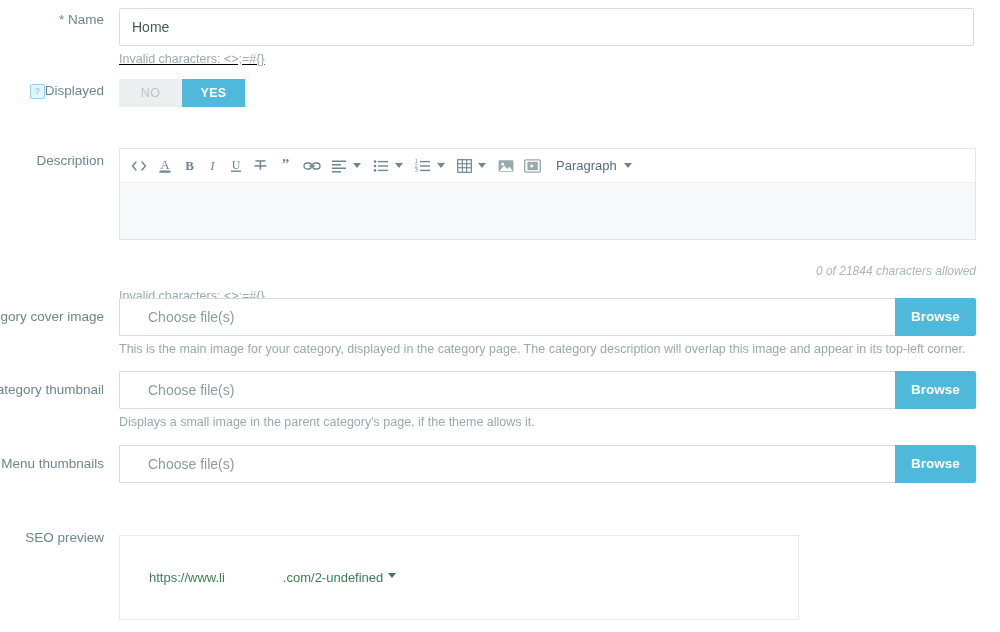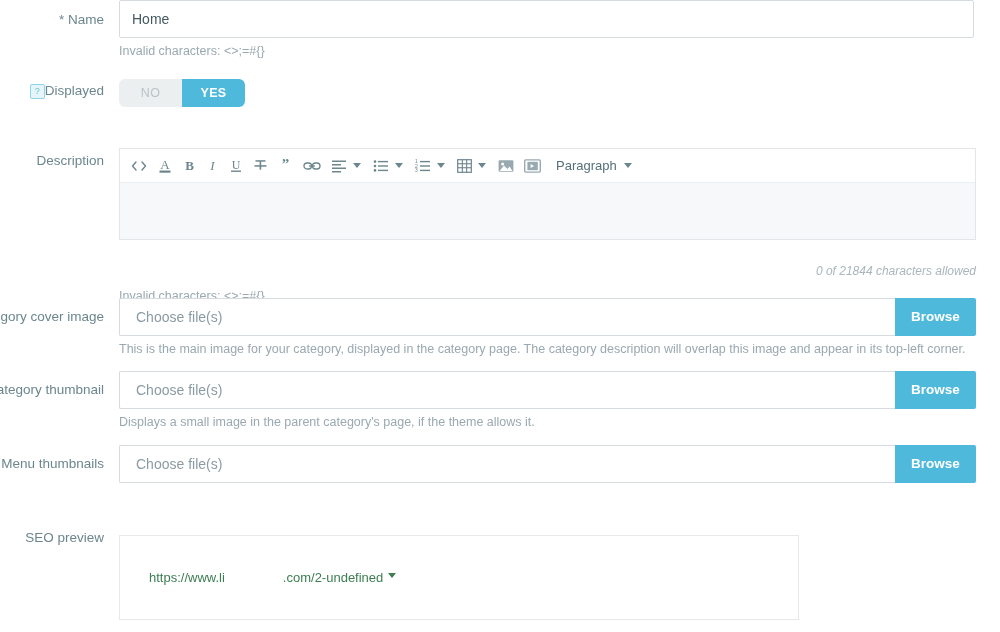--- a/index.html
+++ b/index.html
@@ -32,21 +32,21 @@
     font-family: "Liberation Sans", sans-serif;
     outline: none;
   }
   .help {
     color: #9aa9b0; font-size: 12.5px; margin-top: 5px;
     line-height: 16px;
   }
   .help a { color: #63b5d4; text-decoration: none; }
 
   
-  .toggle { display: inline-flex; height: 28px; border-radius: 6px; overflow: hidden; }
+  .toggle { display: inline-flex; height: 28px; border-radius: 0; overflow: hidden; }
   .toggle .seg {
     min-width: 63px; height: 28px; line-height: 28px;
     text-align: center; font-size: 12.5px; letter-spacing: .4px;
     cursor: pointer; user-select: none;
   }
   .toggle .seg.off { background: #eceff0; color: #b9c3c7; }
   .toggle .seg.on  { background: #4fb9db; color: #ffffff; font-weight: bold; }
 
   
   .badge {
@@ -79,21 +79,21 @@
   .echars {
     width: 857px; text-align: right; font-style: italic;
     color: #a9b6bc; font-size: 12px; margin-top: 24px;
   }
 
   
   .filewrap { display: flex; width: 857px; height: 38px; }
   .filewrap .fin {
     flex: 1; border: 1px solid #d6dbdf; border-right: none;
     background: #fff; color: #8b9ba2; font-size: 14px;
-    line-height: 36px; padding: 0 16px; border-radius: 2px 0 0 2px;
+    line-height: 36px; padding: 0 28px; border-radius: 2px 0 0 2px;
   }
   .filewrap .browse {
     width: 81px; background: #4fb9db; color: #fff;
     font-size: 13.5px; font-weight: bold; text-align: center;
     line-height: 38px; cursor: pointer; border-radius: 0 2px 2px 0;
   }
 
   
   .seobox {
     width: 680px; height: 85px; border: 1px solid #e6e9eb;
@@ -115,21 +115,21 @@
 </style>
 </head>
 <body>
 
 <div class="page">
 
   <div class="row" style="top:0;">
     <div class="label" style="top:12px;">
       <span>* Name</span>
     </div>
-    <div class="field" style="top:0;">
+    <div class="field" style="top:8px;text-decoration:underline;">
       <input class="txtinput" type="text" value="Home" style="">
       <div class="help">Invalid characters: &lt;&gt;;=#{}</div>
     </div>
   </div>
 
   <div class="row" style="top:79px;">
     <div class="label" style="top:4px;">
       <span>Displayed</span><span class="badge">?</span>
     </div>
     <div class="field" style="top:0;">

